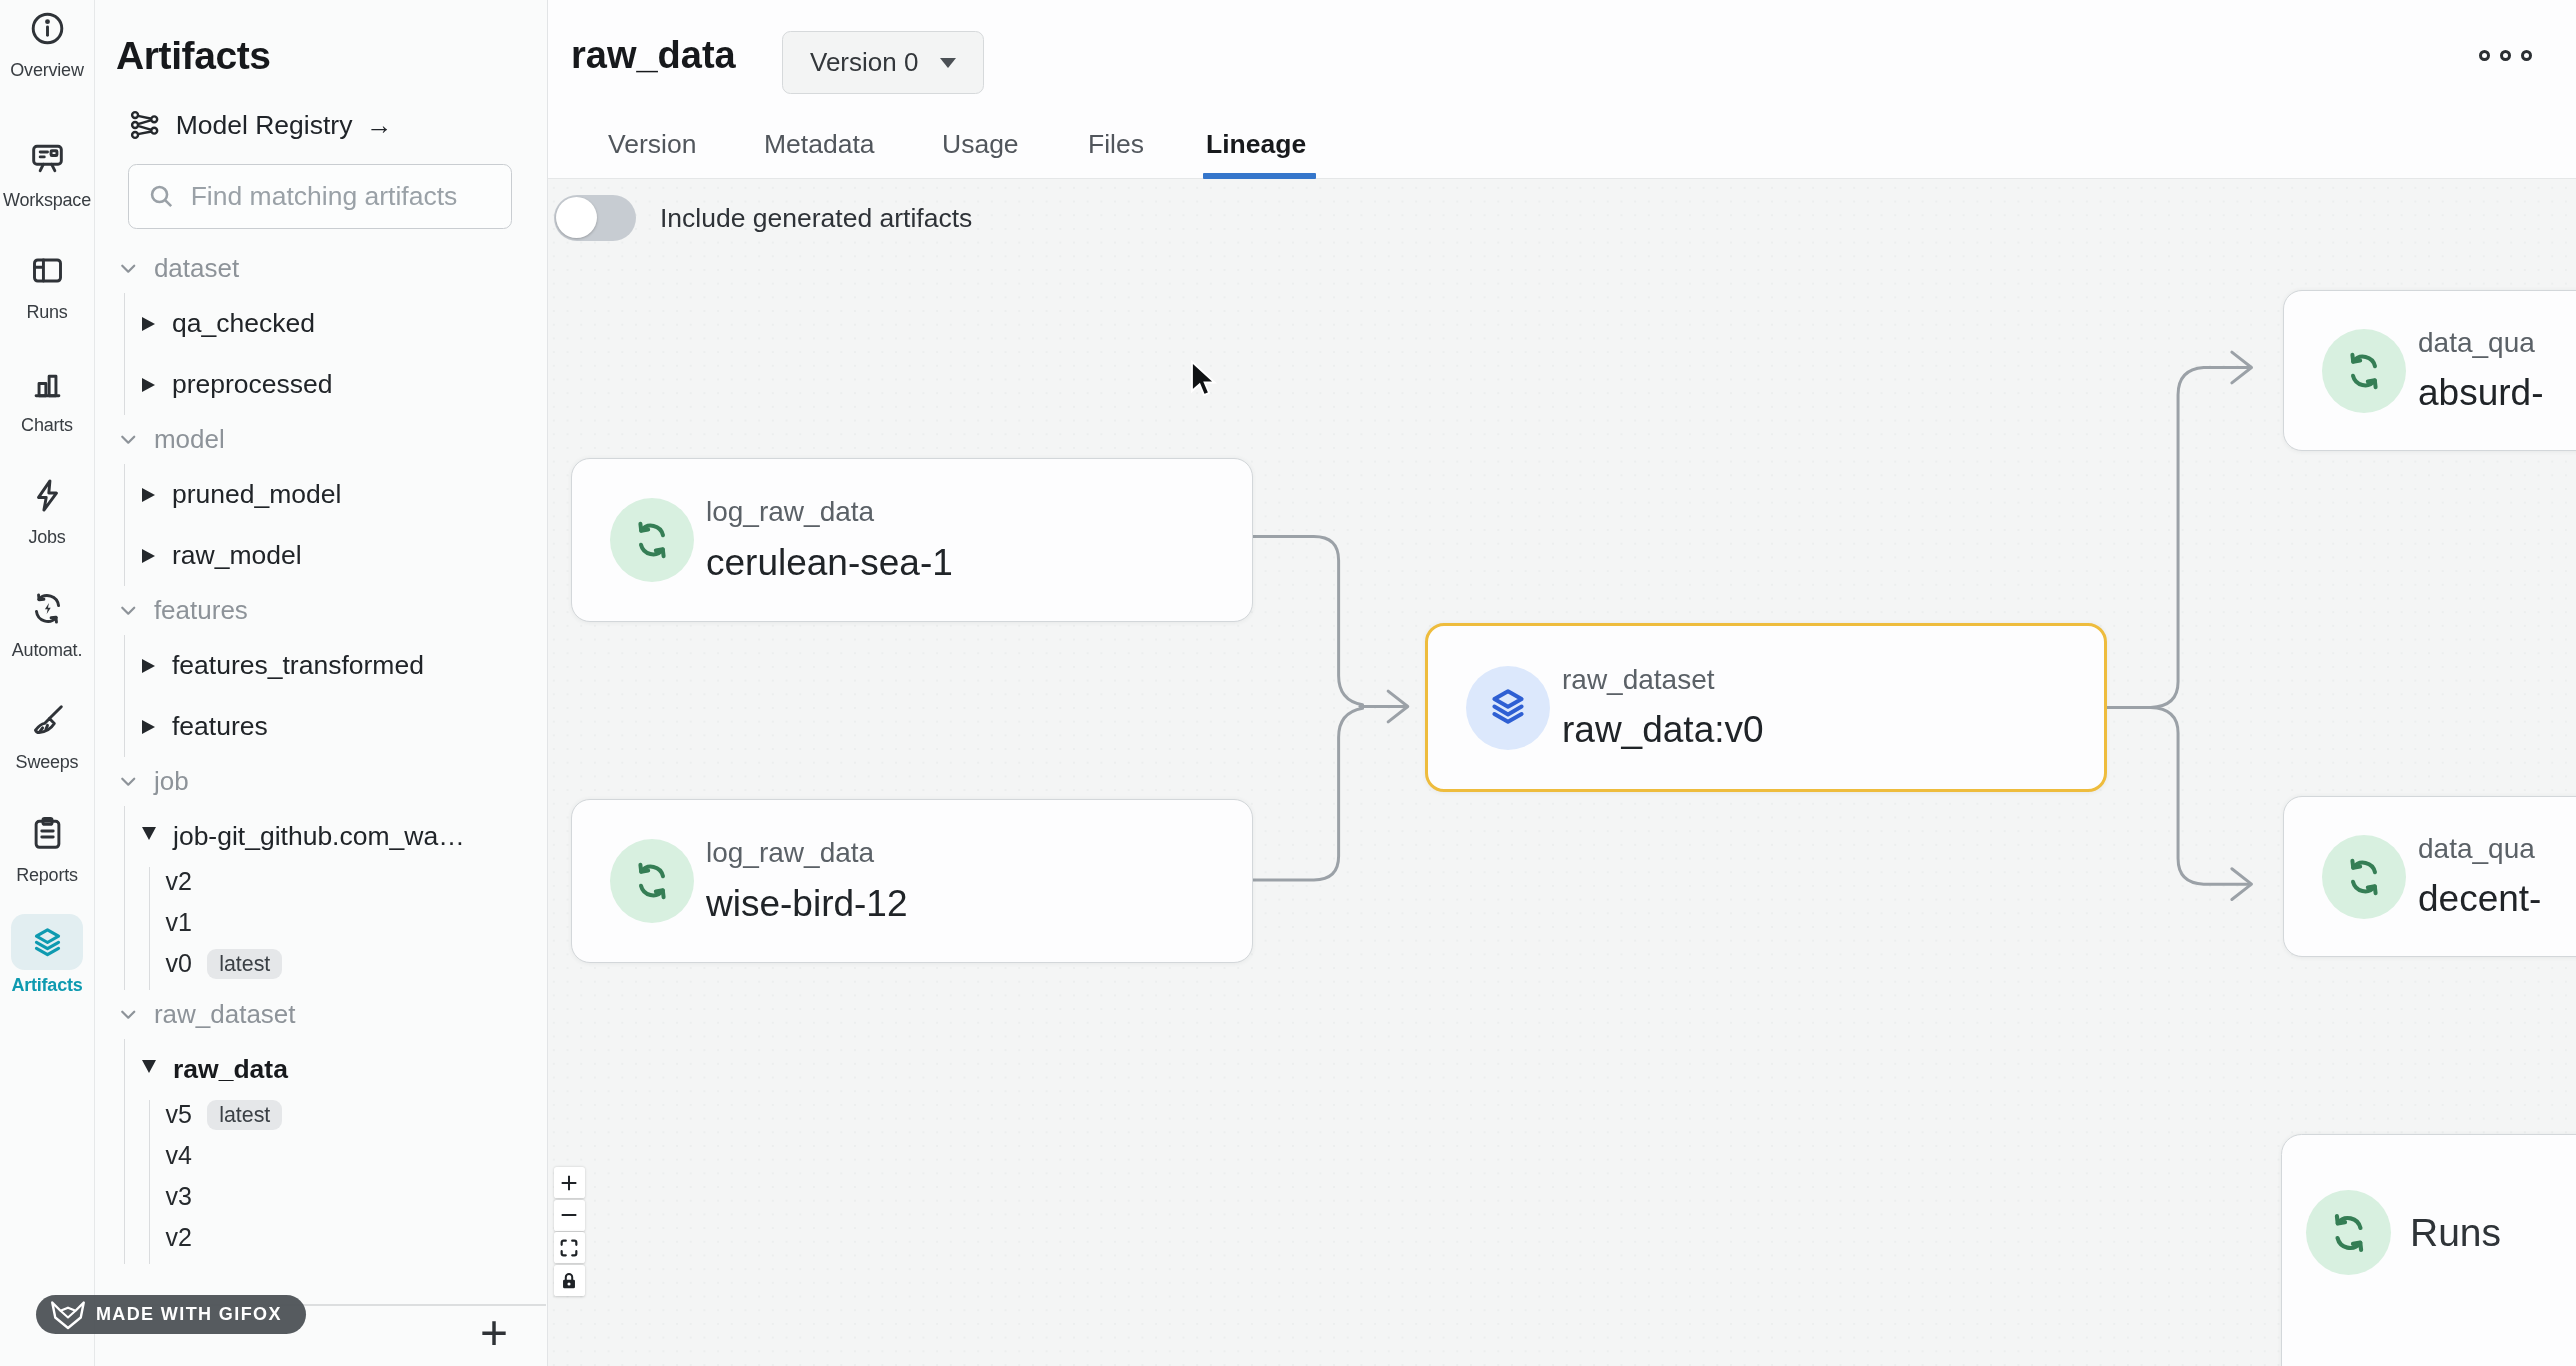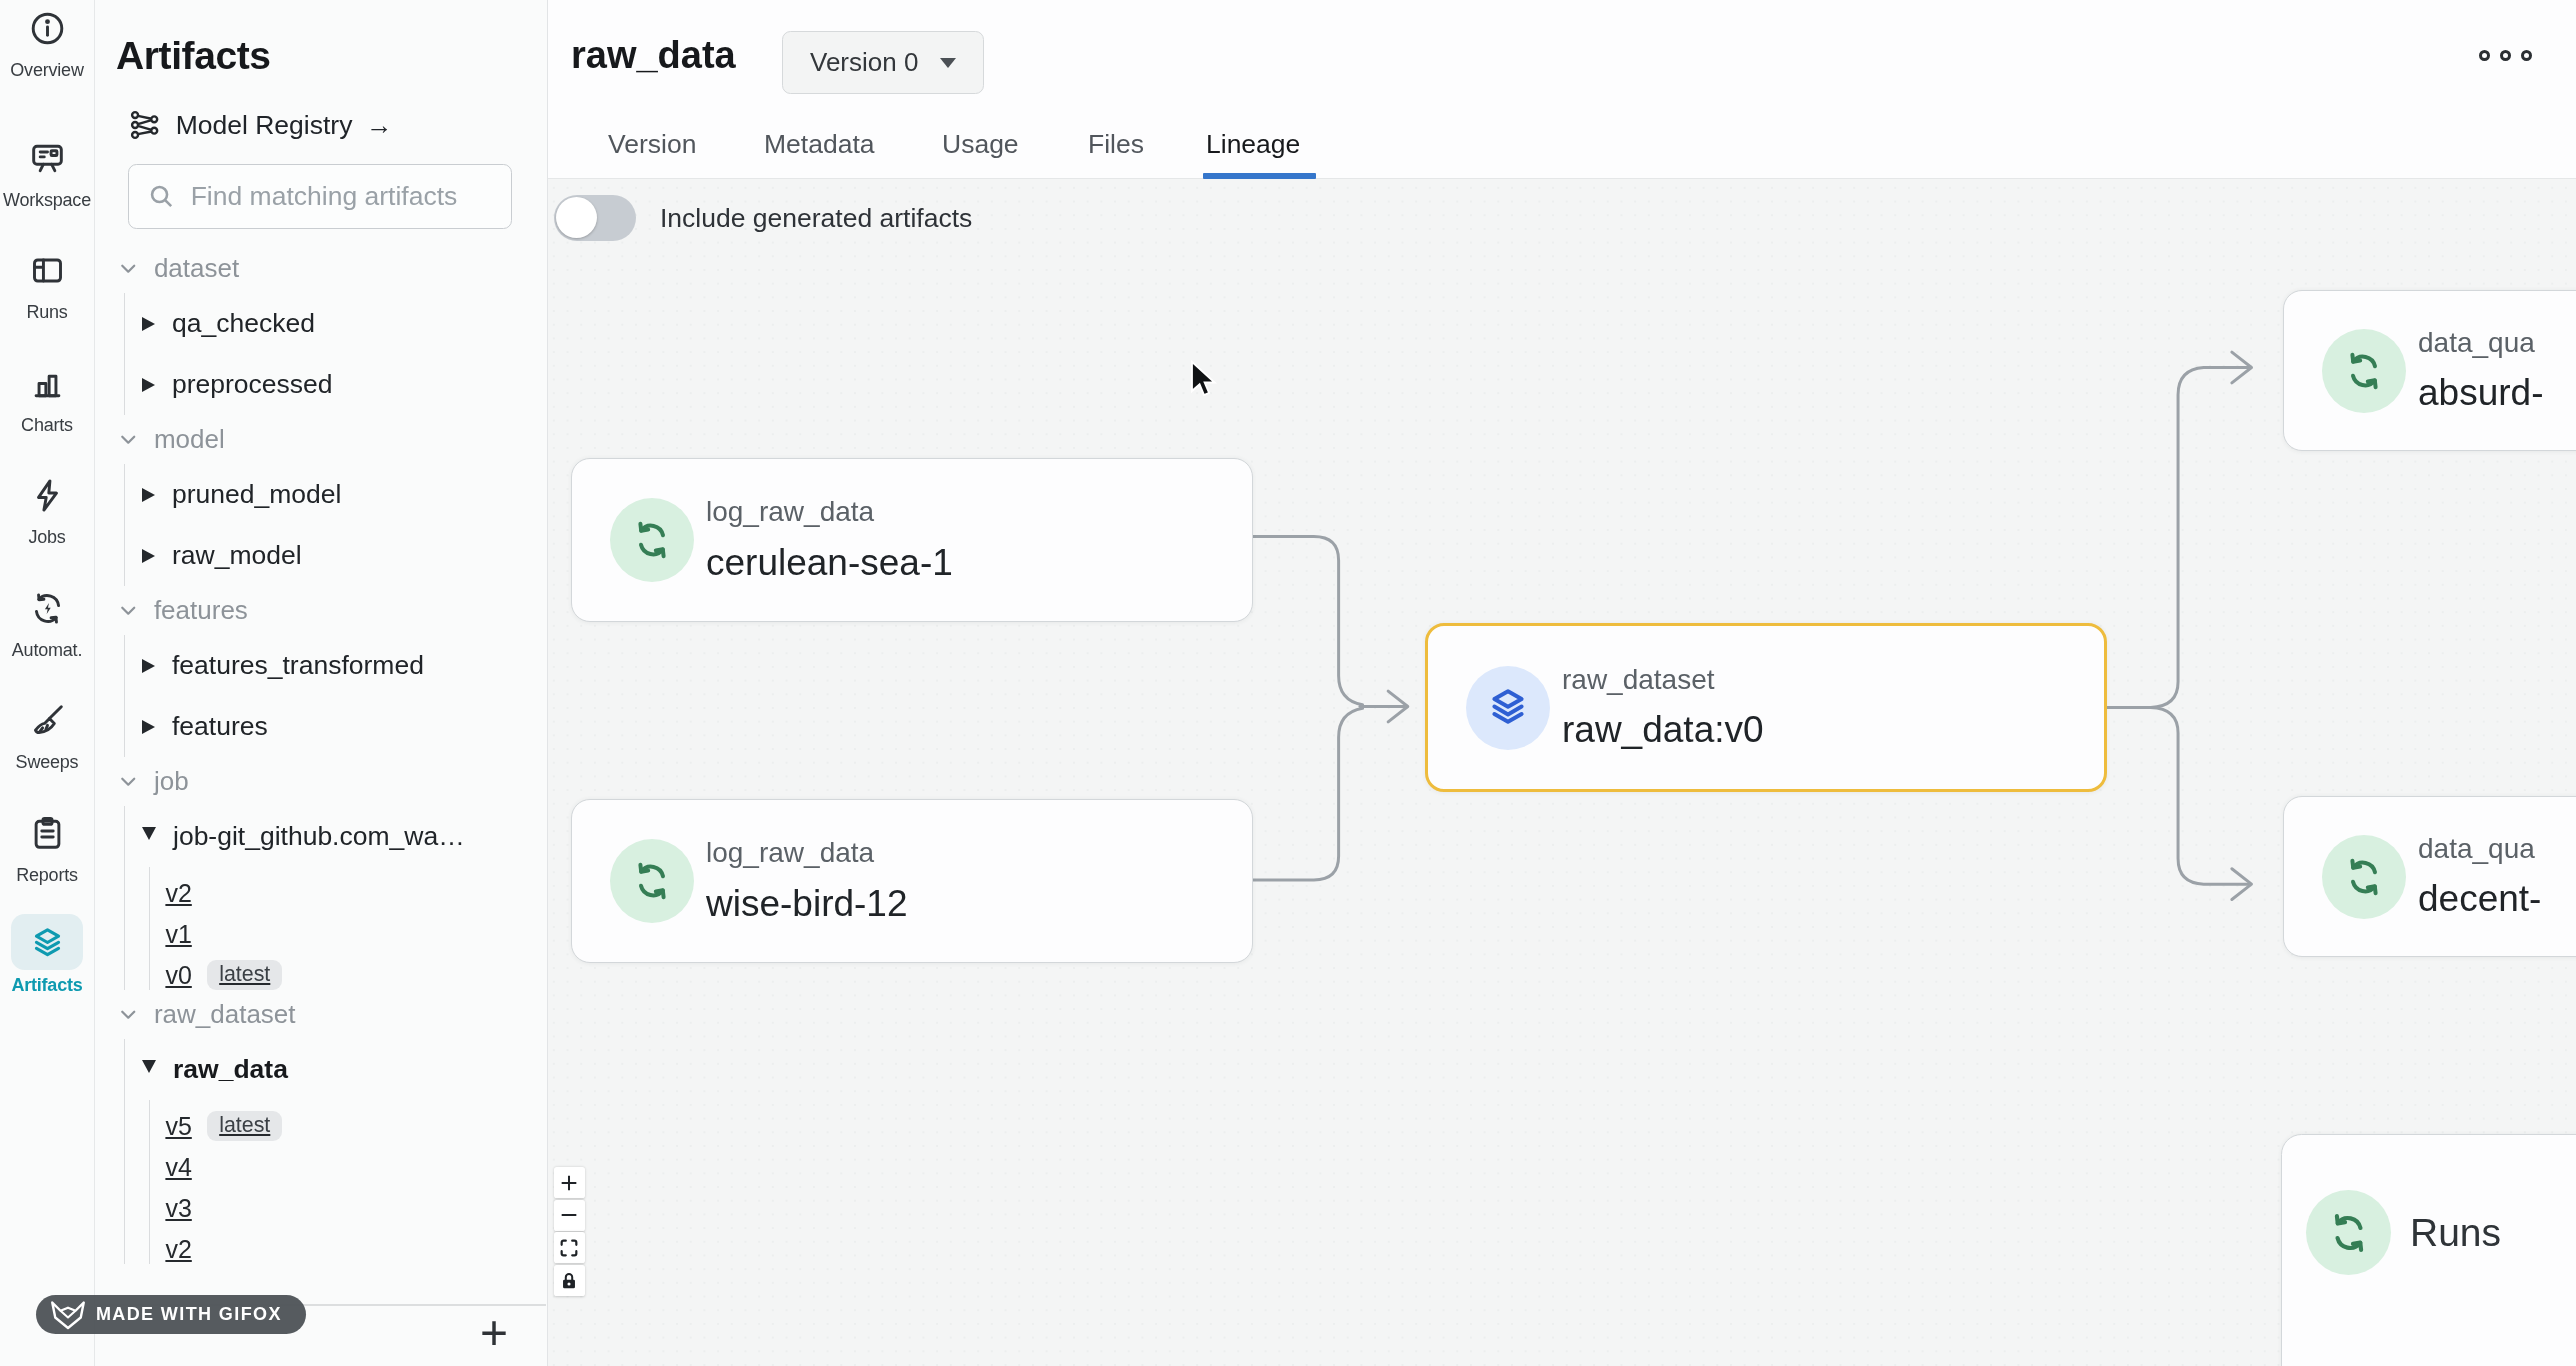--- a/index.html
+++ b/index.html
@@ -20,38 +20,38 @@
   .sb-reg{position:absolute;left:34px;top:108px;display:flex;align-items:center;gap:13.7px;font-size:26.5px;color:#202429;cursor:pointer;}
   .sb-search{position:absolute;left:34px;top:164px;width:384px;height:65px;border:1.7px solid #c9cdd1;border-radius:8.5px;
              background:#fcfdfd;display:flex;align-items:center;padding:0 17px;gap:13.7px;box-sizing:border-box;}
   .sb-search .ph{font-size:26.5px;color:#9aa1a7;white-space:nowrap;}
   .tree{position:absolute;left:0;top:244px;width:452px;height:1060px;overflow:hidden;}
   .t-group{height:49px;display:flex;align-items:center;gap:15.4px;padding-left:24px;color:#8d9399;font-size:26px;cursor:pointer;}
   .t-children{margin-left:30px;border-left:1.7px solid #dadcde;}
   .t-item{height:61px;display:flex;align-items:center;gap:17px;padding-left:17px;font-size:26.5px;color:#202428;cursor:pointer;}
   .t-item.bold{font-weight:bold;color:#17191c;}
   .t-versions{margin-left:24px;border-left:1.7px solid #dadcde;}
-  .t-version{height:41px;display:flex;align-items:flex-end;gap:15.4px;padding-left:15.4px;font-size:25px;color:#25292d;cursor:pointer;text-decoration:underline;}
+  .t-version{height:41px;display:flex;align-items:flex-start;gap:15.4px;padding-left:15.4px;font-size:25px;color:#25292d;cursor:pointer;}
   .car{width:0;height:0;border-left:13px solid #24282c;border-top:7.7px solid transparent;border-bottom:7.7px solid transparent;flex:none;}
   .car.exp{border-left:7.7px solid transparent;border-right:7.7px solid transparent;border-top:13px solid #24282c;}
   .badge{background:#e5e7e9;border-radius:9px;padding:2.6px 12px;font-size:21.4px;color:#3b4045;}
   .sb-div{position:absolute;left:0;top:1304px;width:452px;height:1.7px;background:#dcdedf;}
   .sb-plus{position:absolute;left:480px;top:1305px;font-size:48px;font-weight:300;color:#2e3236;cursor:pointer;z-index:35;}
 
   
   .main{position:absolute;left:547px;top:0;width:2029px;height:1367px;}
   .topbar{position:absolute;left:0;top:0;width:2029px;height:179px;background:#fdfdfe;border-bottom:1.7px solid #e5e7e8;box-sizing:border-box;}
   .tb-title{position:absolute;left:24px;top:34px;font-size:38px;font-weight:700;color:#17191c;}
   .tb-version{position:absolute;left:235px;top:31px;height:63px;padding:0 27px;display:flex;align-items:center;gap:22px;
               background:#f3f4f4;border:1.7px solid #d6d9db;border-radius:8.5px;font-size:26px;color:#33373b;cursor:pointer;box-sizing:border-box;}
   .dcaret{width:0;height:0;border-left:8.5px solid transparent;border-right:8.5px solid transparent;border-top:10.2px solid #4b5055;}
   .tb-dots{position:absolute;right:44px;top:50px;display:flex;gap:10.2px;cursor:pointer;}
   .dot{width:11px;height:11px;border:3px solid #2b2f33;border-radius:50%;box-sizing:border-box;}
   .tab{position:absolute;top:111px;height:67px;line-height:67px;font-size:26.5px;color:#51565c;cursor:pointer;}
-  .tab.active{color:#17191c;font-weight:400;}
+  .tab.active{color:#17191c;font-weight:700;}
   .tab-underline{position:absolute;left:656px;top:173px;width:113px;height:6px;background:#3576cb;border-radius:0.9px;}
 
   
   .canvas{position:absolute;left:0;top:181px;width:2029px;height:1186px;background:#f4f5f5;overflow:hidden;
           background-image:radial-gradient(circle,#eceeee 1.2px,transparent 1.2px);background-size:13.7px 13.7px;}
   .toggle{position:absolute;left:6.8px;top:13.7px;width:82px;height:46px;border-radius:23px;background:#c7ccd2;cursor:pointer;}
   .knob{position:absolute;left:2.6px;top:2.6px;width:41px;height:41px;border-radius:50%;background:#fff;box-shadow:0 0.9px 2.6px rgba(0,0,0,.25);}
   .toggle-label{position:absolute;left:113px;top:13.7px;height:46px;line-height:46px;font-size:26.5px;color:#2e3237;}
 
   .edges{position:absolute;left:0;top:0;width:2029px;height:1186px;}

